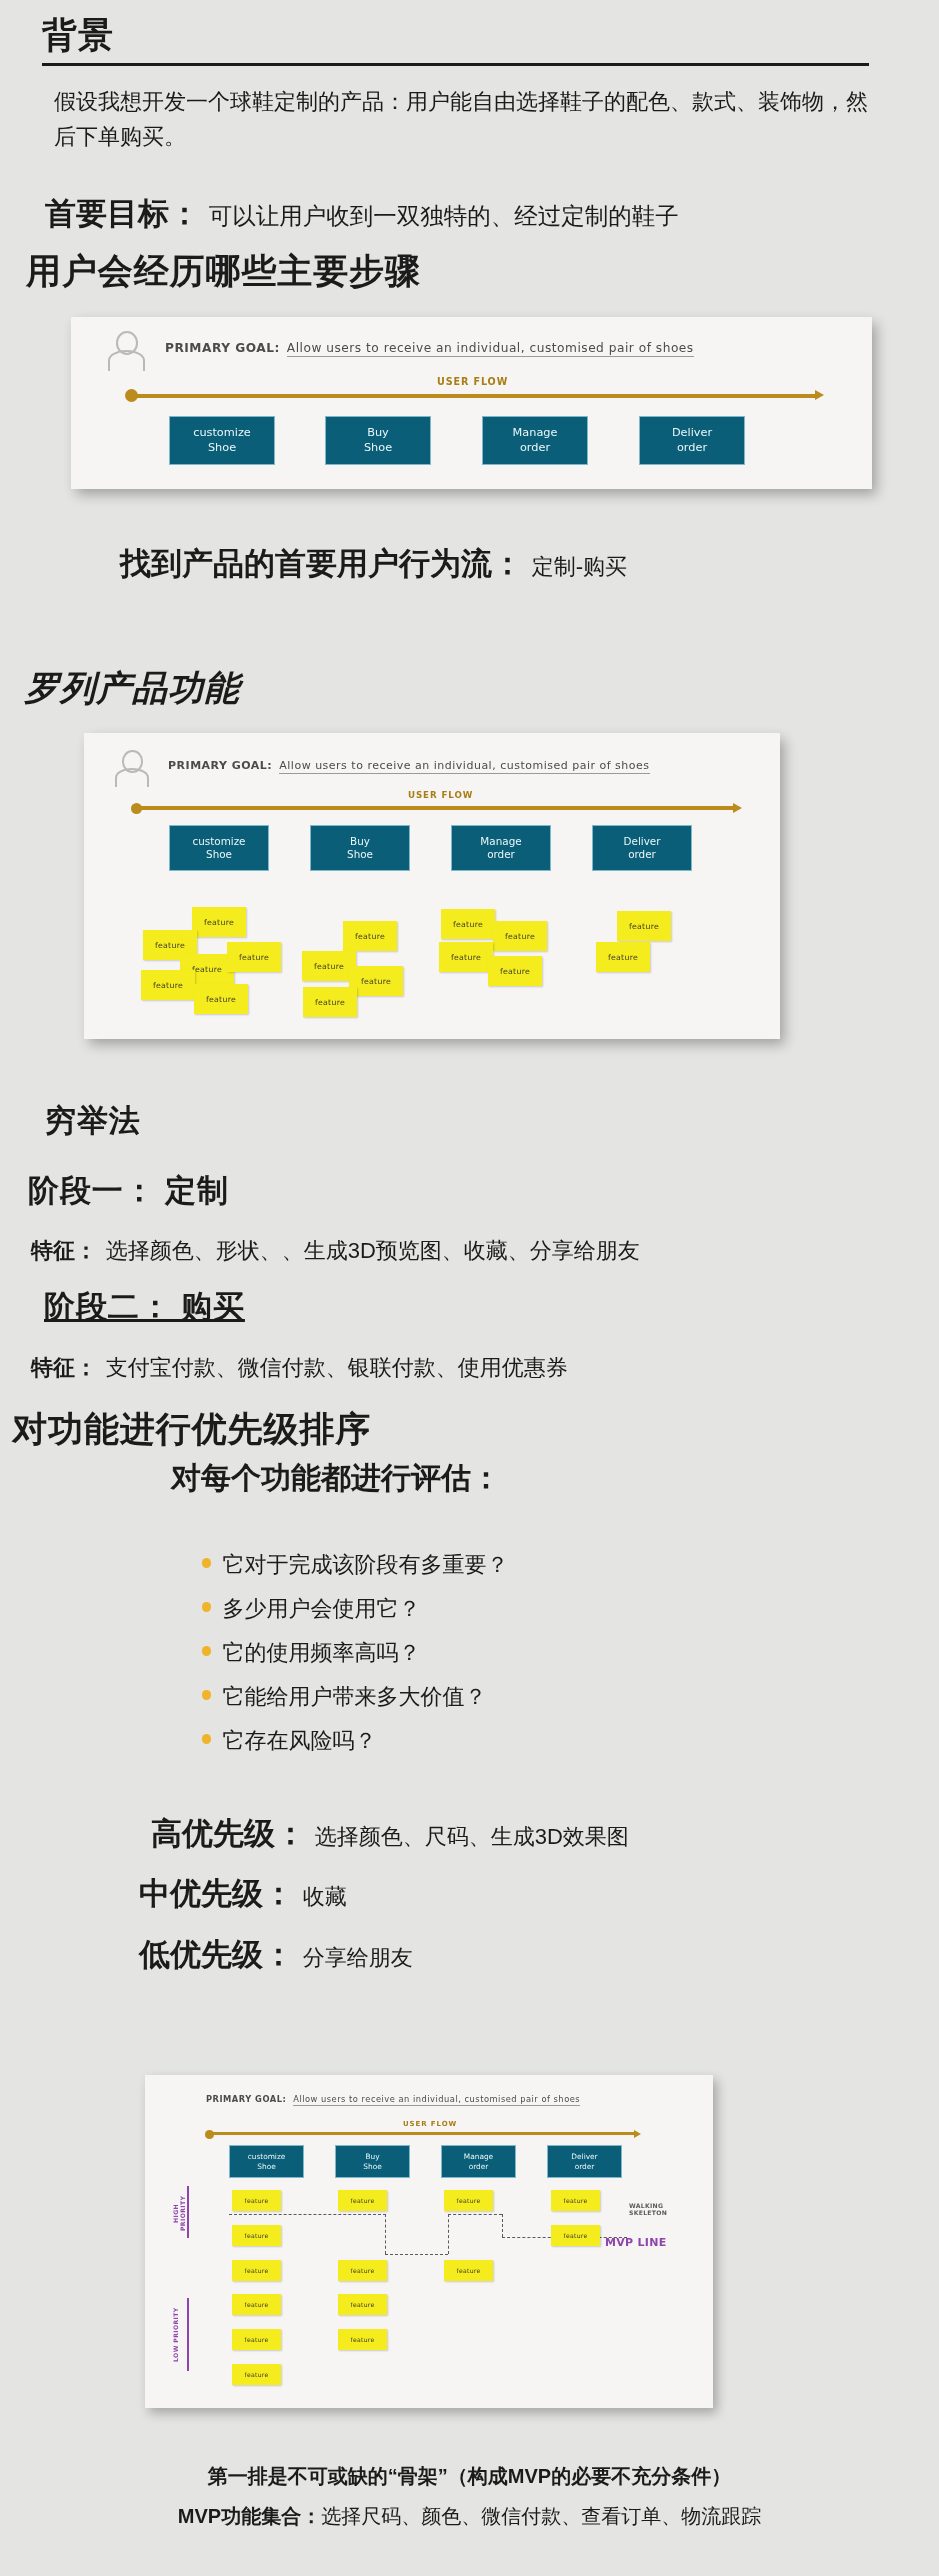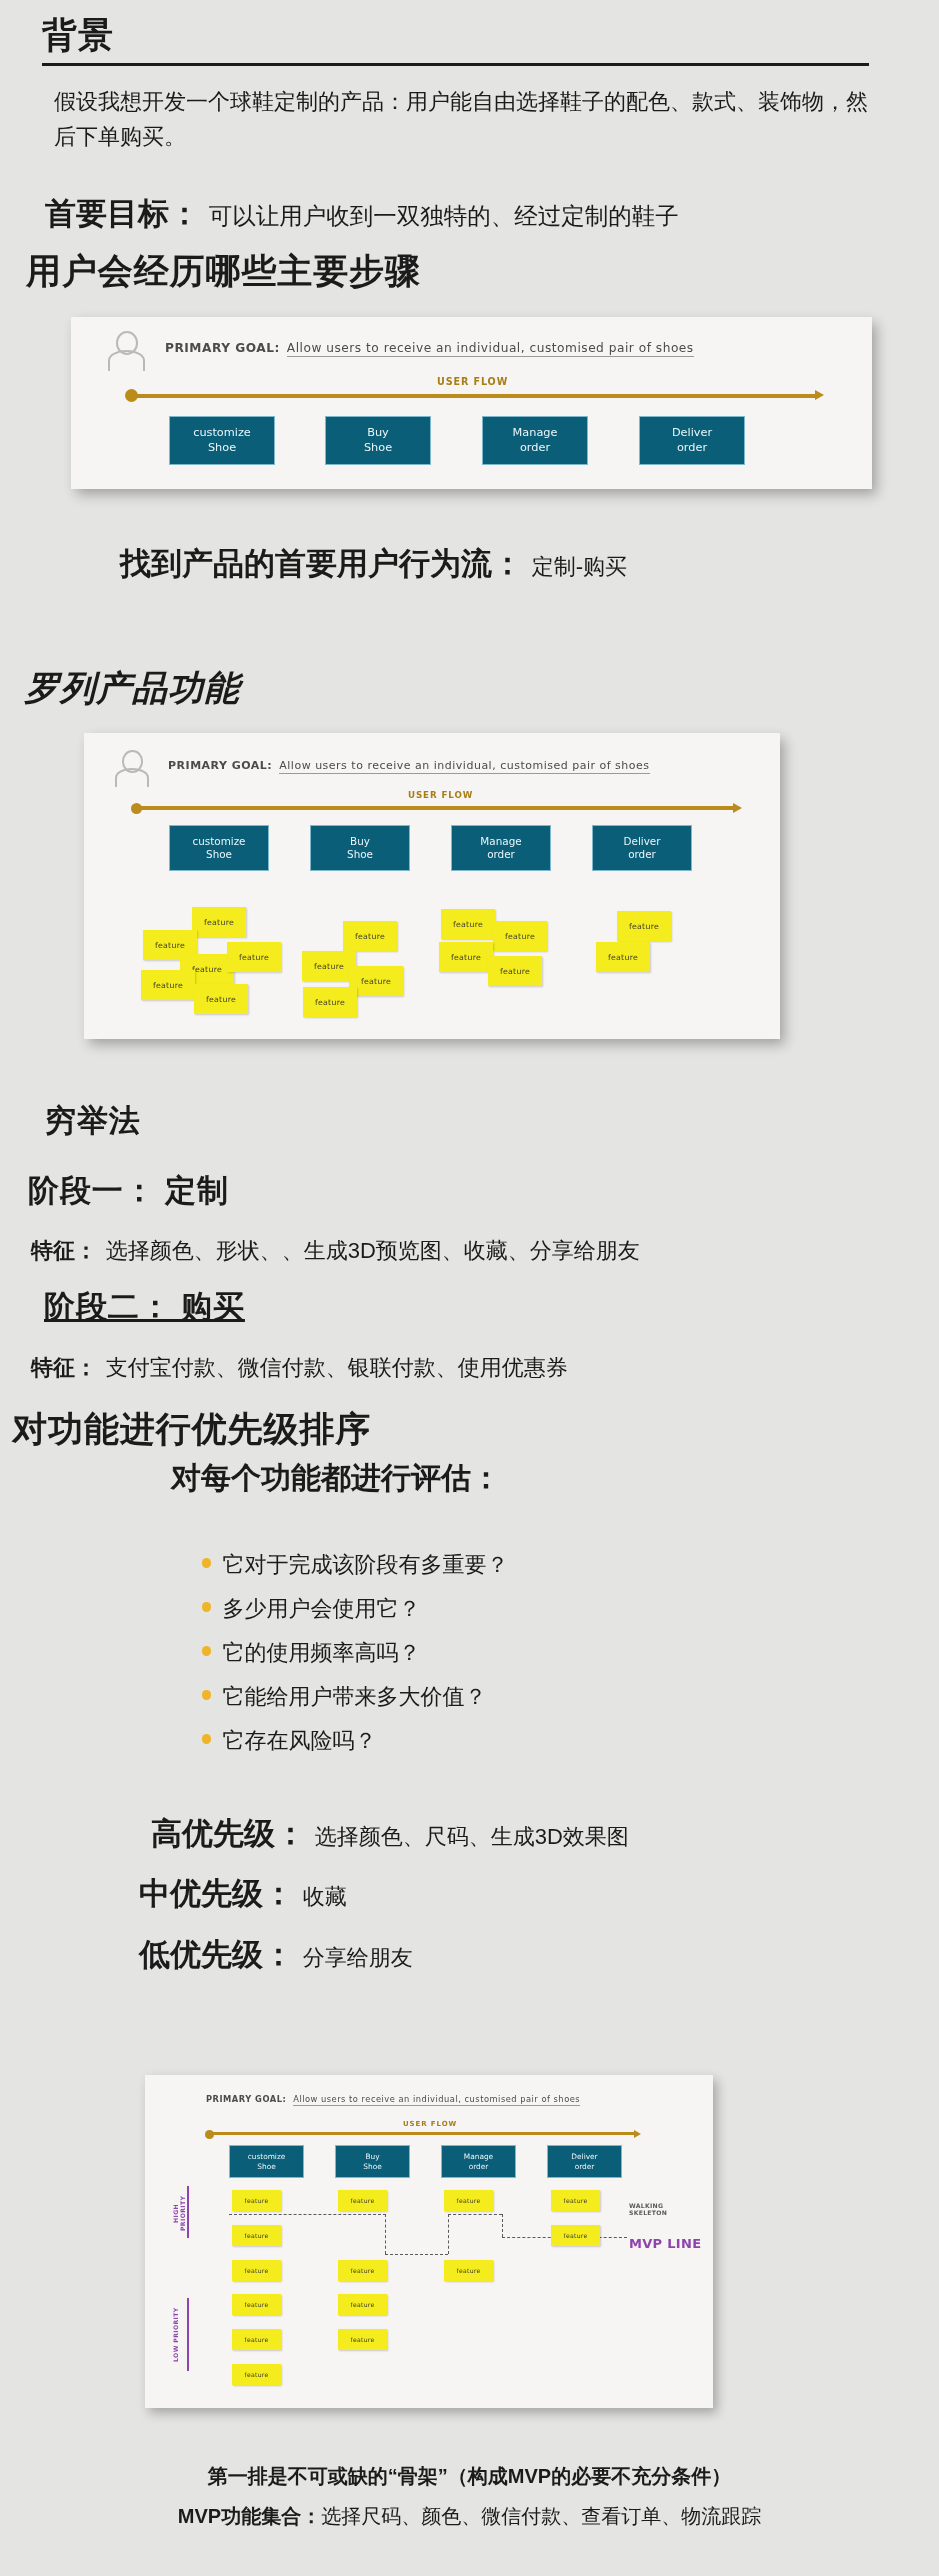--- a/index.html
+++ b/index.html
@@ -293,21 +293,21 @@
 
     <div class="vbar" style="left:42px;top:111px;height:52px;"></div>
     <div class="vlabel" style="left:28px;top:110px;height:56px;">HIGH PRIORITY</div>
     <div class="vbar" style="left:42px;top:223px;height:73px;"></div>
     <div class="vlabel" style="left:28px;top:221px;height:77px;">LOW PRIORITY</div>
 
     <div class="side-note" style="left:484px;top:127px;text-align:left;color:#5a5a5a;">
       <span>WALKING</span><br>
       <span>SKELETON</span>
     </div>
-    <div class="side-note" style="left:484px;top:162px;color:#8e44ad;font-size:13px;">MVP LINE</div>
+    <div class="side-note" style="left:460px;top:162px;color:#8e44ad;font-size:11px;">MVP LINE</div>
 
     <div class="dash-line" style="left:84px;top:139px;width:157px;"></div>
     <div class="dash-v" style="left:240px;top:139px;height:40px;"></div>
     <div class="dash-line" style="left:240px;top:179px;width:63px;"></div>
     <div class="dash-v" style="left:303px;top:139px;height:40px;"></div>
     <div class="dash-line" style="left:303px;top:139px;width:54px;"></div>
     <div class="dash-v" style="left:357px;top:139px;height:22.6px;"></div>
     <div class="dash-line" style="left:357px;top:162px;width:125px;"></div>
 
     <div class="note" style="left:87px;top:115px;width:49px;height:21px;font-size:6.1px;">feature</div>

